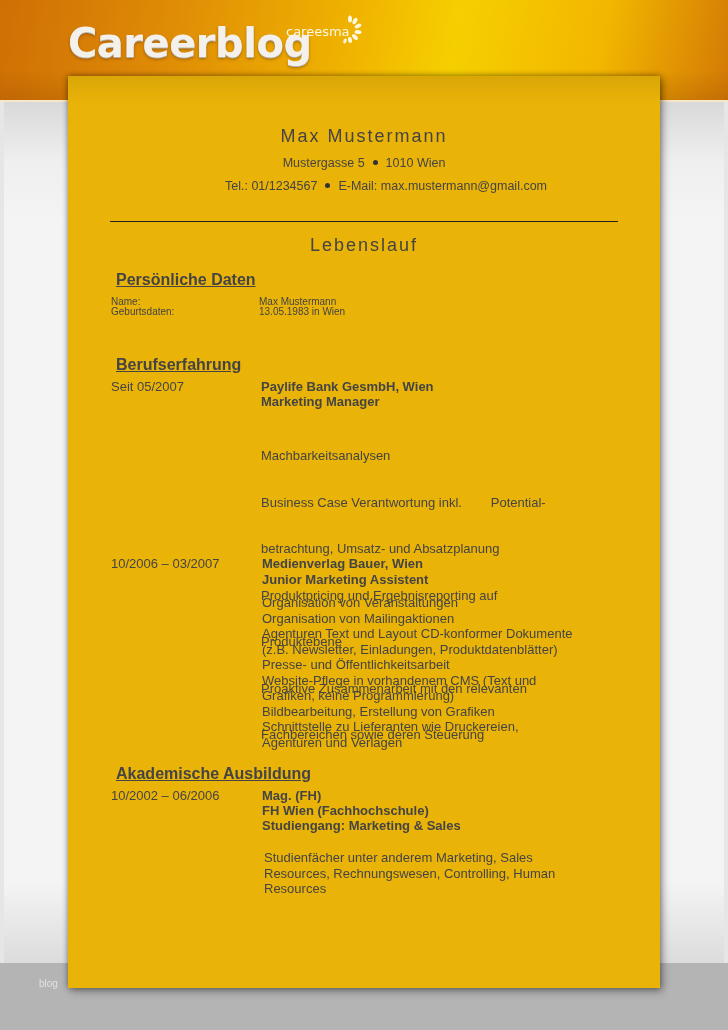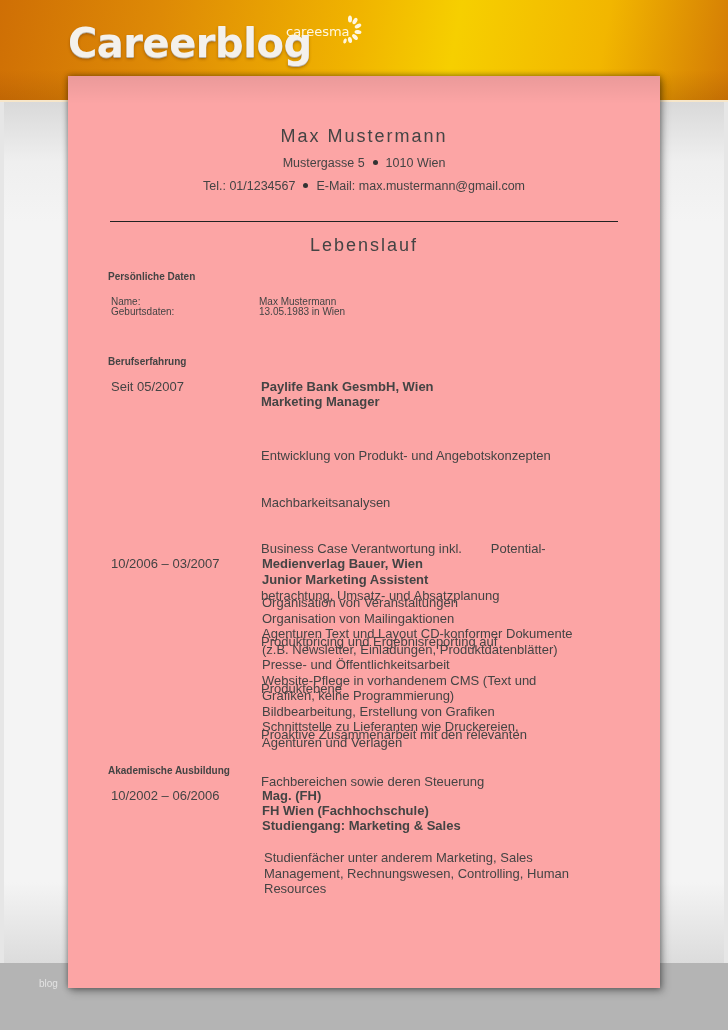--- a/index.html
+++ b/index.html
@@ -41,42 +41,42 @@
   }
   .brand {
     position: absolute; left: 286px; top: 24px;
     font-family: "DejaVu Sans", sans-serif; font-size: 13px; color: #fff7e0;
   }
   .brand-icon {
     position: absolute; left: 336px; top: 15px; width: 26px; height: 30px;
   }
   .paper {
     position: absolute; left: 68px; top: 76px; width: 592px; height: 912px;
-    background: #fca5a5;
+    background: #eab308;
     box-shadow: 0 0 6px rgba(0,0,0,0.45), 3px 4px 8px rgba(0,0,0,0.25);
   }
   .paper::before {
     content: ""; position: absolute; left: 0; right: 0; top: 0; height: 28px;
     background: linear-gradient(to bottom, rgba(0,0,0,0.07), rgba(0,0,0,0));
   }
   .name {
     position: absolute; left: 0; width: 100%; top: 50px; text-align: center;
     font-size: 18px; letter-spacing: 2px; color: #444;
   }
   .addr, .contact {
     position: absolute; left: 0; width: 100%; text-align: center; font-size: 12.5px; color: #444;
   }
-  .addr { top: 80px; } .contact { top: 103px; }
+  .addr { top: 80px; } .contact { top: 103px; margin-left: 22px; }
   .dot { display: inline-block; width: 5px; height: 5px; background: #333; border-radius: 50%; margin: 0 8px; vertical-align: 2px; }
   .rule { position: absolute; left: 42px; width: 508px; top: 145px; height: 1px; background: #222; }
   .title {
     position: absolute; left: 0; width: 100%; top: 159px; text-align: center;
     font-size: 18px; letter-spacing: 2px; color: #444;
   }
-  .section-h { position: absolute; left: 40px; font-size: 10px; font-weight: bold; color: #444; }
+  .section-h { position: absolute; left: 48px; font-size: 16px; font-weight: bold; color: #444; text-decoration: underline; }
   .row { position: absolute; left: 43px; font-size: 10px; line-height: 15.5px; color: #444; }
   .row .lbl { display: inline-block; width: 148px; }
   .abs { position: absolute; font-size: 13px; line-height: 15.5px; color: #444; }
   .bold { font-weight: bold; }
   .lines div { white-space: nowrap; }
 </style>
 </head>
 <body>
 
 <div class="header-band"></div>
@@ -119,21 +119,20 @@
   <div class="row" style="top:228px">
     <span class="lbl">Geburtsdaten:</span><span>13.05.1983 in Wien</span>
   </div>
 
   <div class="section-h" style="top:280px">Berufserfahrung</div>
 
   <div class="abs" style="left:43px; top:303px">Seit 05/2007</div>
   <div class="abs bold" style="left:193px; top:303px">Paylife Bank GesmbH, Wien</div>
   <div class="abs bold" style="left:193px; top:318px">Marketing Manager</div>
   <div class="abs lines" style="left:193px; top:341px; white-space:pre">
-    <div>Entwicklung von Produkt- und Angebotskonzepten</div>
     <div>Machbarkeitsanalysen</div>
     <div style="white-space:pre">Business Case Verantwortung inkl.        Potential-</div>
     <div>betrachtung, Umsatz- und Absatzplanung</div>
     <div>Produktpricing und Ergebnisreporting auf</div>
     <div>Produktebene</div>
     <div>Proaktive Zusammenarbeit mit den relevanten</div>
     <div>Fachbereichen sowie deren Steuerung</div>
   </div>
 
   <div class="abs" style="left:43px; top:480px">10/2006 – 03/2007</div>
@@ -152,16 +151,16 @@
     <div>Agenturen und Verlagen</div>
   </div>
 
   <div class="section-h" style="top:689px">Akademische Ausbildung</div>
   <div class="abs" style="left:43px; top:712px">10/2002 – 06/2006</div>
   <div class="abs bold" style="left:194px; top:712px">Mag. (FH)</div>
   <div class="abs bold" style="left:194px; top:727px">FH Wien (Fachhochschule)</div>
   <div class="abs bold" style="left:194px; top:742px">Studiengang: Marketing &amp; Sales</div>
   <div class="abs lines" style="left:196px; top:774px">
     <div>Studienfächer unter anderem Marketing, Sales</div>
-    <div>Management, Rechnungswesen, Controlling, Human</div>
+    <div>Resources, Rechnungswesen, Controlling, Human</div>
     <div>Resources</div>
   </div>
 </div>
 
 </body></html>

